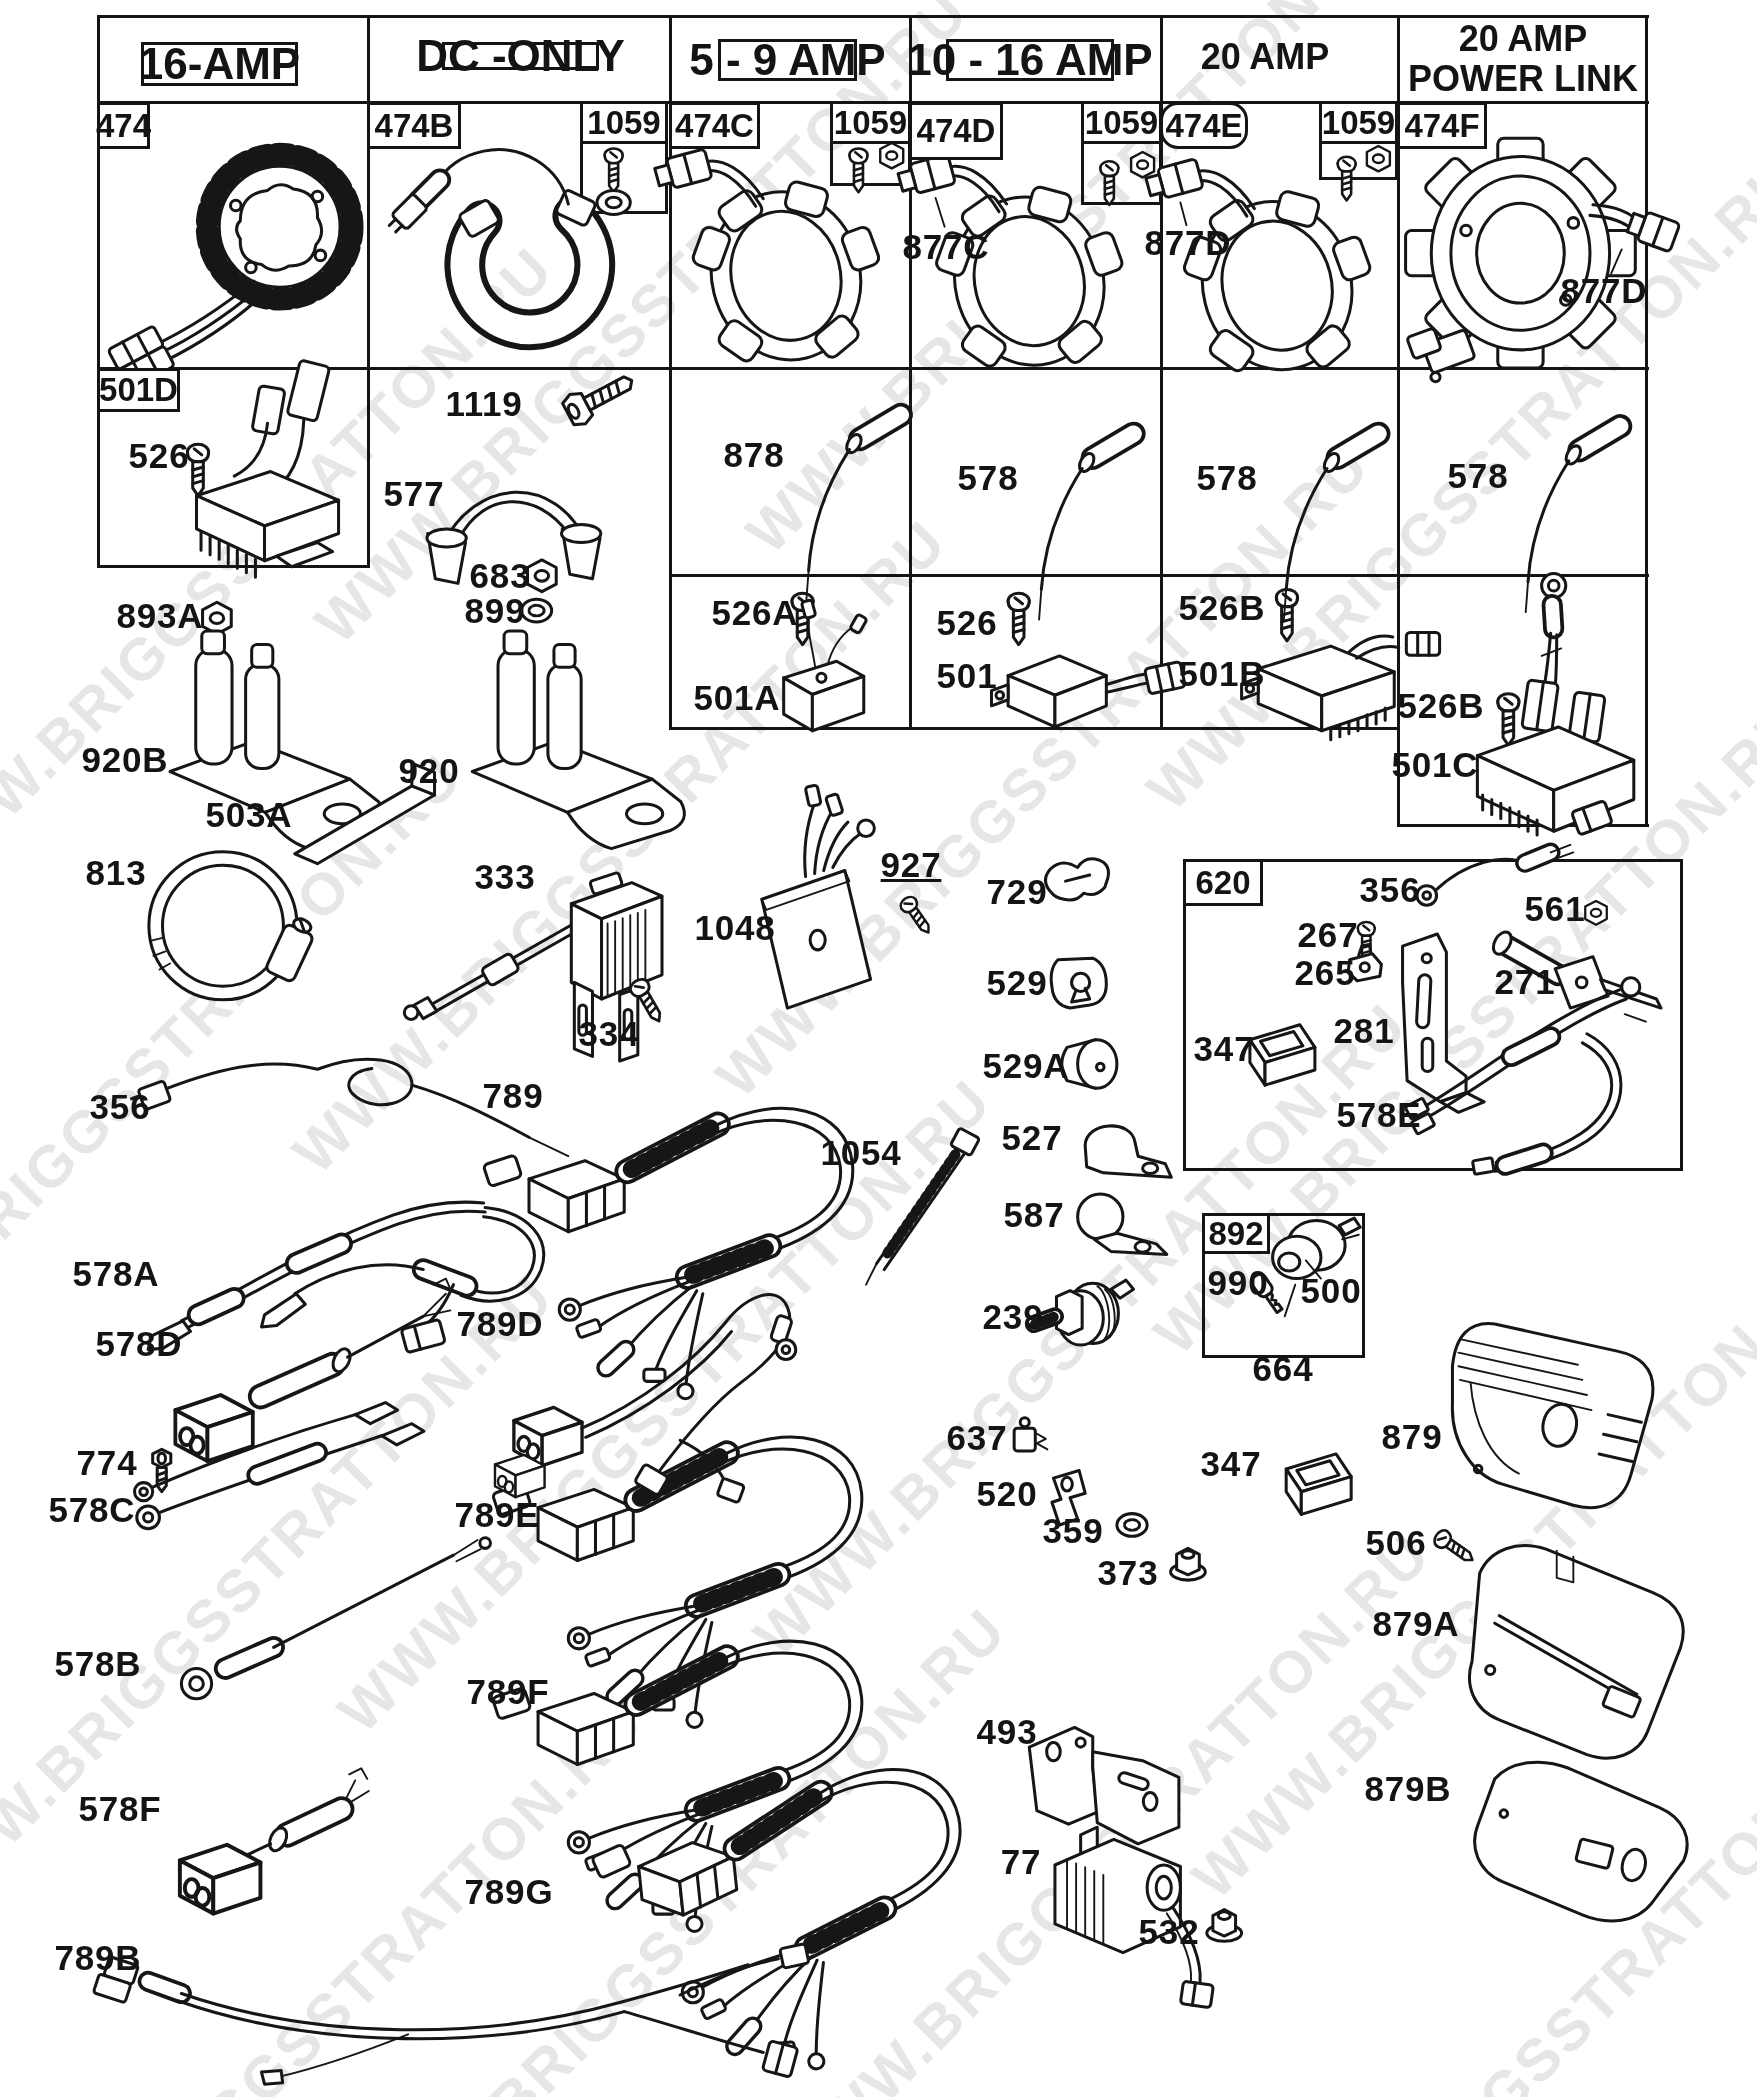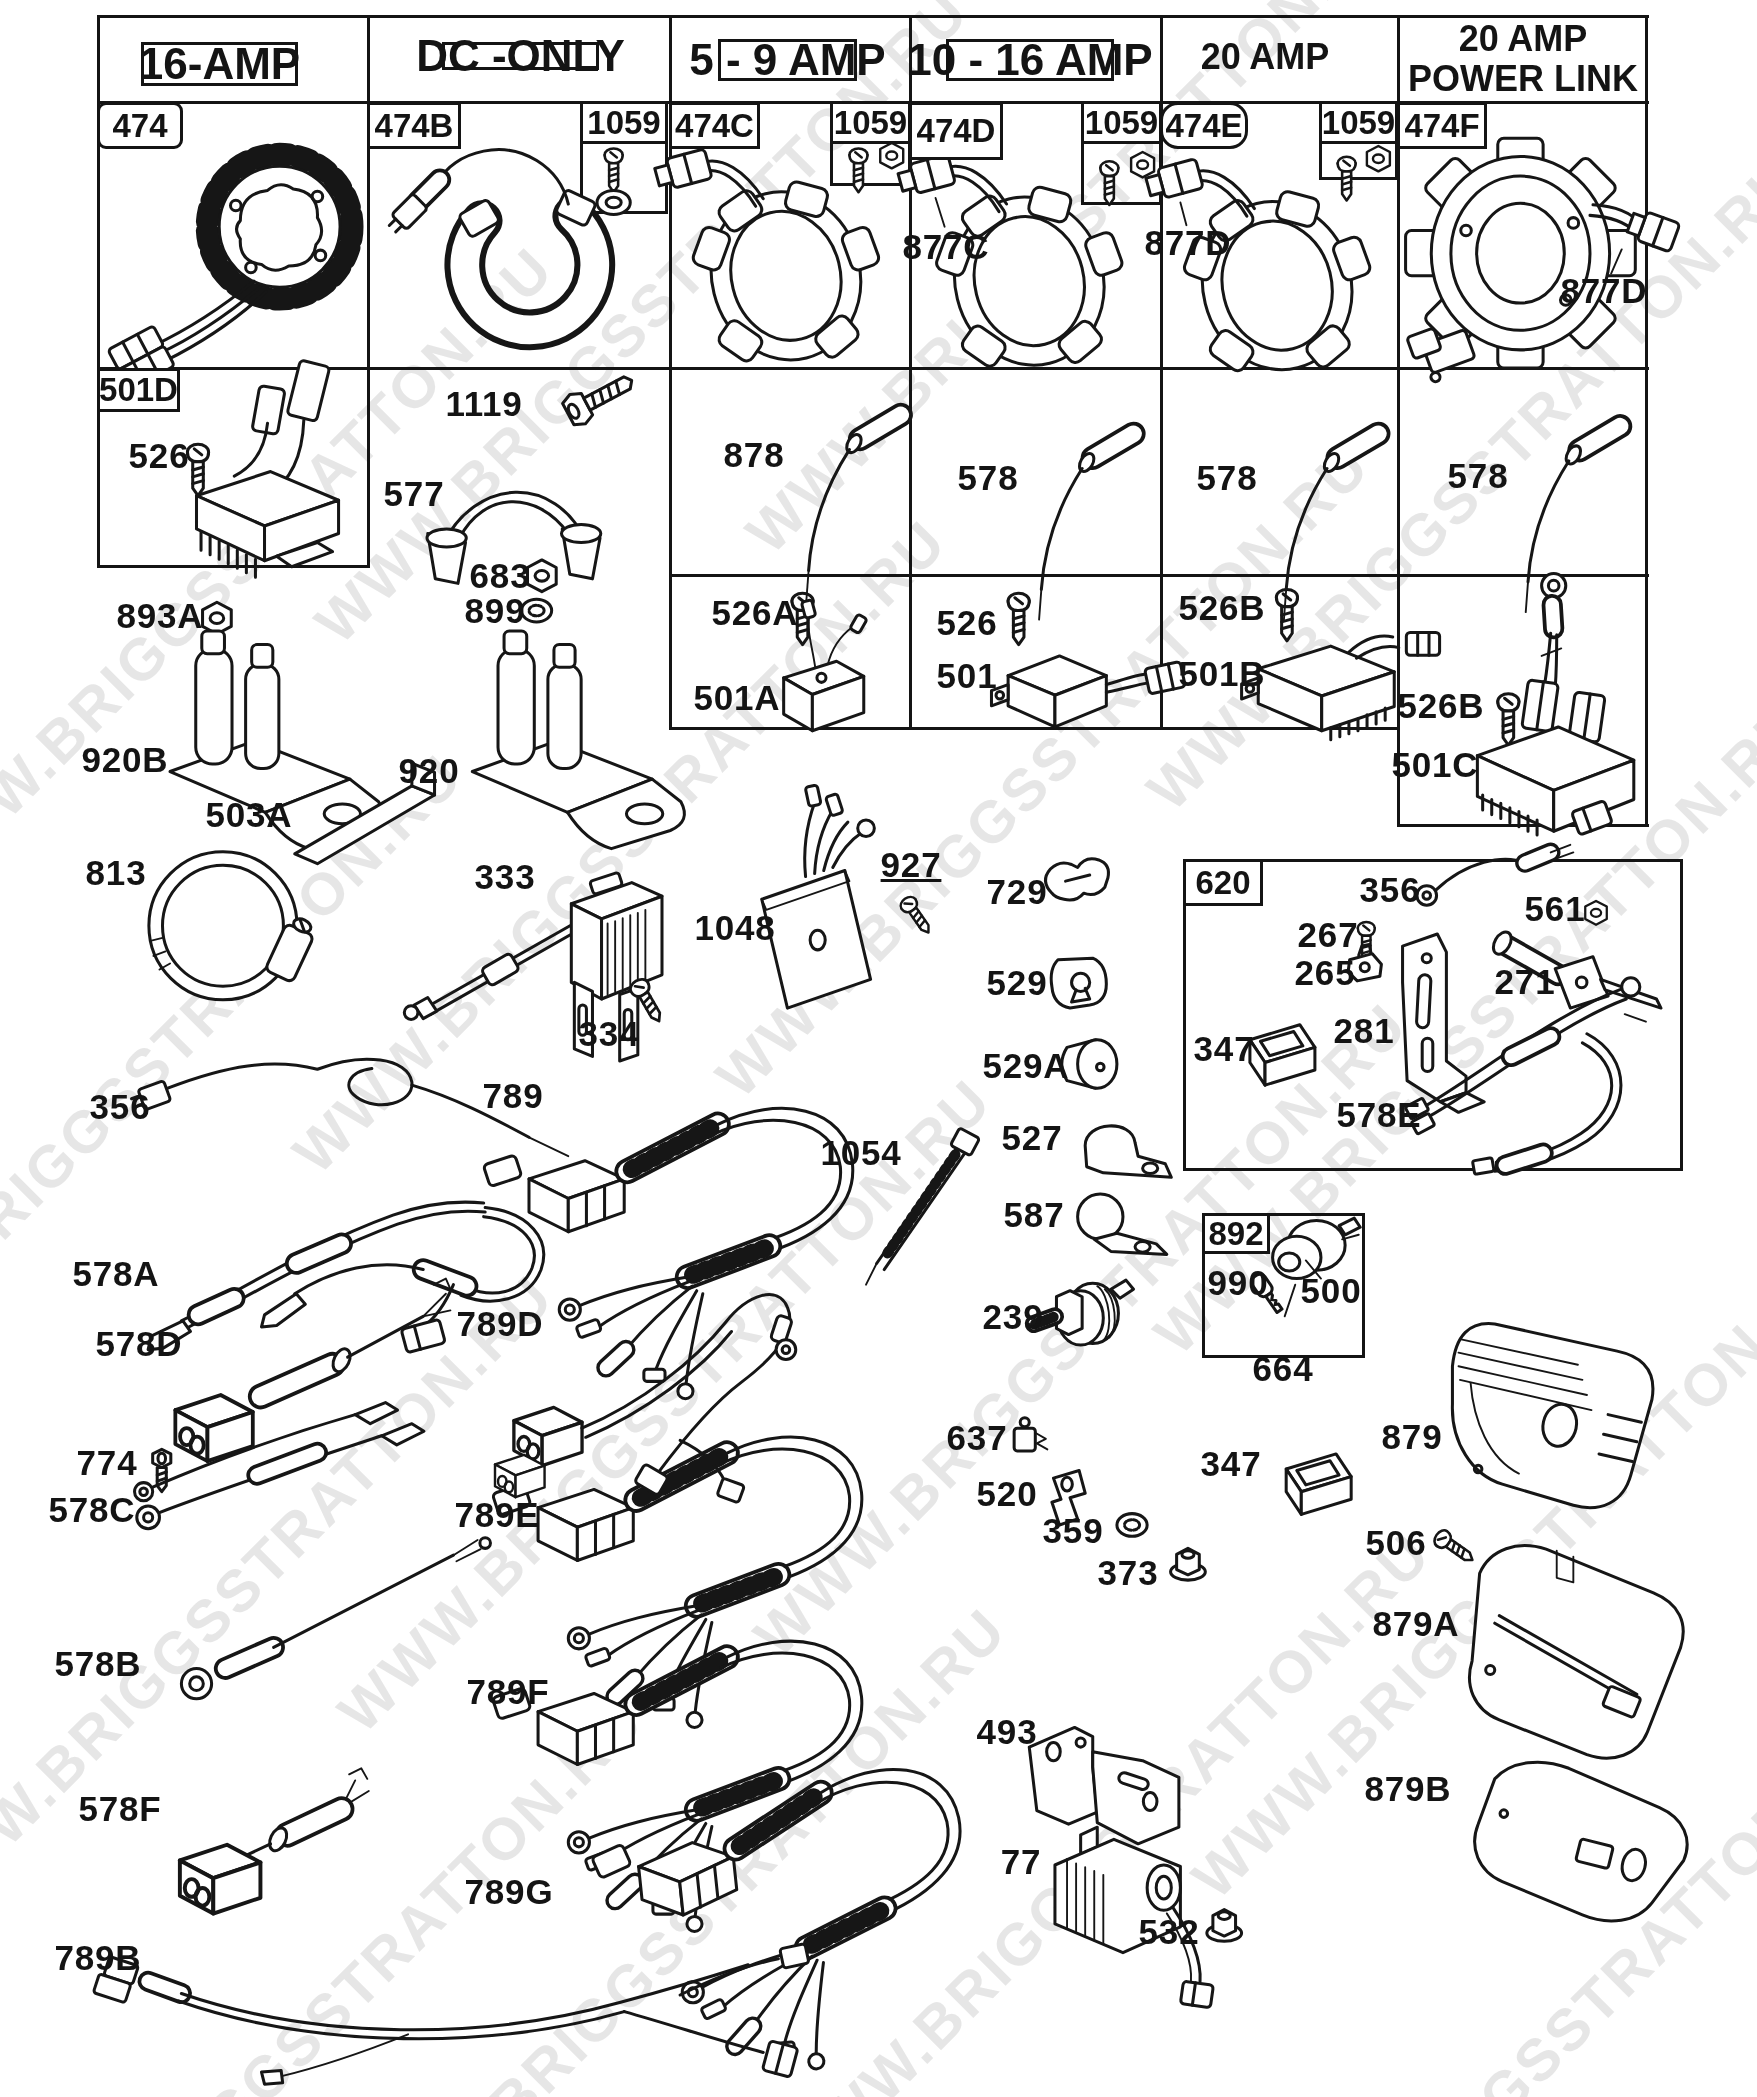--- a/index.html
+++ b/index.html
@@ -806,21 +806,21 @@
   <div id="header-layer">
       <div class="hbox" style="left: 141px; top: 42px; width: 157px; height: 44px;">16-AMP</div>
       <div class="hbox" style="left: 442px; top: 42px; width: 157px; height: 28px;">DC -ONLY</div>
       <div class="hbox" style="left: 718px; top: 39px; width: 139px; height: 42px;">5 - 9 AMP</div>
       <div class="hbox" style="left: 946px; top: 39px; width: 168px; height: 42px;">10 - 16 AMP</div>
       <div class="htext" style="left: 1265px; top: 57px;">20 AMP</div>
       <div class="htext" style="left: 1523px; top: 59px;">20 AMP
 POWER LINK</div>
     </div>
   <div id="callout-layer">
-      <div class="cbox" style="left: 97px; top: 102px; width: 86px; height: 47px; border-radius: 9px;">474</div>
+      <div class="cbox" style="left: 97px; top: 102px; width: 53px; height: 47px;">474</div>
       <div class="cbox" style="left: 367px; top: 102px; width: 94px; height: 47px;">474B</div>
       <div class="cbox" style="left: 580px; top: 101px; width: 88px; height: 43px;">1059</div>
       <div class="cbox" style="left: 669px; top: 102px; width: 91px; height: 47px;">474C</div>
       <div class="cbox" style="left: 830px; top: 101px; width: 81px; height: 43px;">1059</div>
       <div class="cbox" style="left: 909px; top: 102px; width: 94px; height: 58px;">474D</div>
       <div class="cbox" style="left: 1081px; top: 101px; width: 81px; height: 43px;">1059</div>
       <div class="cbox" style="left: 1160px; top: 102px; width: 88px; height: 47px; border-radius: 18px;">474E</div>
       <div class="cbox" style="left: 1319px; top: 101px; width: 79px; height: 43px;">1059</div>
       <div class="cbox" style="left: 1397px; top: 102px; width: 90px; height: 47px;">474F</div>
       <div class="cbox" style="left: 97px; top: 368px; width: 83px; height: 44px;">501D</div>

